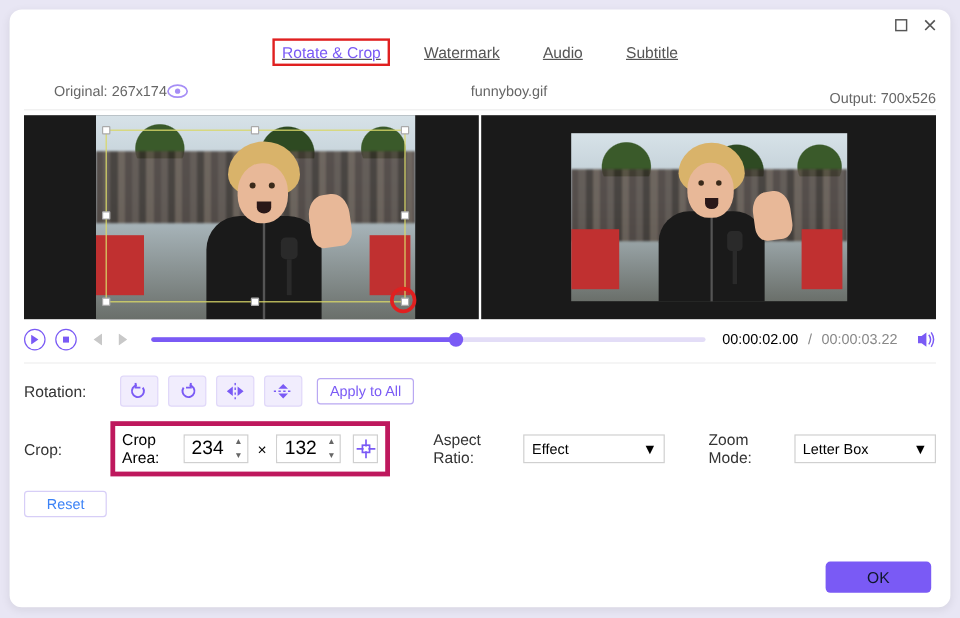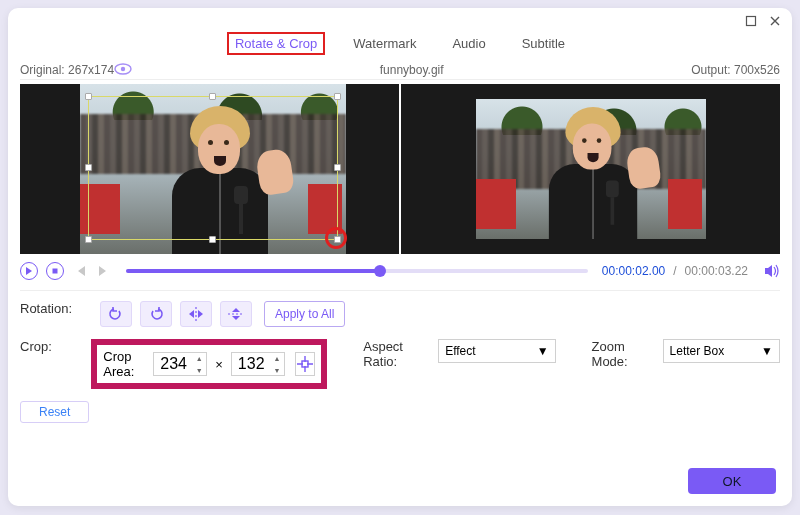--- a/index.html
+++ b/index.html
@@ -1,27 +1,27 @@
 <!DOCTYPE html>
 <html><head>
 <meta charset="utf-8">
 <style>
   * { box-sizing: border-box; margin: 0; padding: 0; font-family: -apple-system, "Segoe UI", Arial, sans-serif; }
   body { background: #e8e6f4; width: 800px; height: 515px; overflow: hidden; }
   .window { background: #fff; border-radius: 10px; margin: 8px; width: 784px; height: 498px; position: relative; box-shadow: 0 2px 8px rgba(0,0,0,0.08); }
   .titlebar { position: absolute; top: 6px; right: 10px; display: flex; gap: 10px; }
   .win-btn { width: 14px; height: 14px; display: flex; align-items: center; justify-content: center; color: #444; cursor: pointer; font-size: 14px; }
-  .tabs { display: flex; gap: 20px; justify-content: center; padding-top: 24px; font-size: 13px; color: #555; }
+  .tabs { display: flex; gap: 20px; justify-content: center; padding-top: 24px; font-size: 13px; color: #555; text-decoration: underline; }
   .tab { padding: 4px 8px; cursor: pointer; }
   .tab-highlight { border: 2px solid #e02020; padding: 2px 6px; color: #7a5af5; }
   .infobar { display: flex; align-items: center; margin: 8px 12px 0 12px; font-size: 12px; color: #666; border-bottom: 1px solid #eee; padding-bottom: 2px; }
-  .infobar .left { flex: 0 0 auto; display: flex; gap: 0; }
+  .infobar .left { flex: 0 0 auto; display: flex; align-items: center; gap: 0; margin-left: 25px; }
   .eye { color: #a68ef6; font-size: 14px; }
   .infobar .center { flex: 1; text-align: center; }
-  .infobar .right { flex: 0 0 auto; }
+  .infobar .right { flex: 0 0 auto; margin-top: 12px; }
   .preview-row { display: flex; margin: 4px 12px 0 12px; gap: 2px; height: 170px; }
   .panel { flex: 1; background: #1a1a1a; position: relative; display: flex; align-items: center; justify-content: center; }
   .video-img { width: 266px; height: 170px; display: inline-block; }
   .scene { position: relative; width: 266px; height: 170px; background: linear-gradient(180deg,#d7e2e8 0%,#b8c7cf 40%,#6a6f6a 100%); overflow: hidden; }
   .trees { position:absolute; top:-4px; left:0; right:0; height:40px; background: radial-gradient(circle at 20% 80%, #3a5a2a 20px, transparent 21px), radial-gradient(circle at 60% 90%, #2e4a22 22px, transparent 23px), radial-gradient(circle at 90% 80%, #3a5a2a 18px, transparent 19px); }
   .crowd { position:absolute; top:30px; left:0; right:0; height:60px;
     background: repeating-linear-gradient(90deg,#4a3f3a 0 6px,#5d524a 6px 12px,#3a322d 12px 18px,#6a5d52 18px 24px);
     filter: blur(1px) brightness(0.9); opacity:0.85; }
   .redblob { position:absolute; width:40px; height:50px; background:#c03030; top:100px; }
   .rb1 { left:0; } .rb2 { right:4px; width:34px; }
@@ -43,30 +43,30 @@
   .h-ml{top:50%;left:-4px;margin-top:-4px}.h-mr{top:50%;right:-4px;margin-top:-4px}
   .h-bl{bottom:-4px;left:-4px}.h-bm{bottom:-4px;left:50%;margin-left:-4px}.h-br{bottom:-4px;right:-4px}
   .ring { position:absolute; width:22px; height:22px; border:3px solid #e02020; border-radius:50%; right:-10px; bottom:-10px; }
 
   .transport { display:flex; align-items:center; margin: 8px 12px 0 12px; gap:8px; font-size:12px; }
   .pbtn { width:18px; height:18px; border:1.5px solid #7a5af5; border-radius:50%; display:inline-flex; align-items:center; justify-content:center; color:#7a5af5; cursor:pointer; font-size:10px; }
   .tbtn { color:#bbb; font-size:12px; padding:0 2px; cursor:pointer; }
   .track { flex:1; height:4px; background:#e3ddf7; border-radius:2px; position:relative; margin: 0 6px; }
   .track-fill { position:absolute; top:0; left:0; height:100%; background:#7a5af5; width:55%; border-radius:2px; }
   .knob { position:absolute; top:-4px; left:55%; width:12px; height:12px; background:#7a5af5; border-radius:50%; margin-left:-6px; }
-  .time-cur { color:#1d4ed8; }
+  .time-cur { color:#000000; }
   .time-dur { color:#888; }
   .vol { color:#7a5af5; font-size:16px; }
 
   .section { margin: 10px 12px 0 12px; border-top:1px solid #eee; padding-top:10px; }
-  .row { display:flex; font-size:13px; margin-bottom:12px; }
+  .row { display:flex; align-items:center; font-size:13px; margin-bottom:12px; }
   .row-label { width:80px; color:#333; font-weight:500; }
   .icon-btn { width:32px; height:26px; background:#f1edfd; border:1px solid #e0d8f9; color:#7a5af5; display:inline-flex; align-items:center; justify-content:center; margin-right:8px; cursor:pointer; border-radius:3px; }
   .apply-all { border:1px solid #b9a8f2; color:#7a5af5; background:#fff; font-size:12px; padding:3px 10px; border-radius:3px; margin-left:4px; cursor:pointer; }
-  .crop-box-red { border:6px solid #be185d; padding:4px 6px; display:inline-flex; align-items:center; gap:6px; }
+  .crop-box-red { border:4px solid #be185d; padding:4px 6px; display:inline-flex; align-items:center; gap:6px; }
   .spinner-wrap { display:inline-flex; align-items:center; border:1px solid #d0d0d0; height:24px; }
   .spinner-wrap input { border:none; width:38px; text-align:left; padding-left:6px; font-size:16px; outline:none; }
   .spinner { width:14px; display:flex; flex-direction:column; }
   .spin-btn { height:12px; font-size:7px; display:flex; align-items:center; justify-content:center; color:#666; cursor:pointer; }
   .x-sep { margin:0 2px; }
   .center-btn { width:28px; height:24px; border:1px solid #d0d0d0; color:#7a5af5; display:inline-flex; align-items:center; justify-content:center; cursor:pointer; margin-left:4px; }
   .field-label { margin-left:36px; margin-right:6px; color:#333; }
   .select { border:1px solid #d0d0d0; height:24px; width:130px; font-size:12px; padding:0 6px; display:inline-flex; align-items:center; justify-content:space-between; cursor:pointer; }
   .reset-btn { border:1px solid #d7cef7; color:#3b82f6; background:#fff; padding:3px 18px; border-radius:3px; font-size:12px; cursor:pointer; }
 

